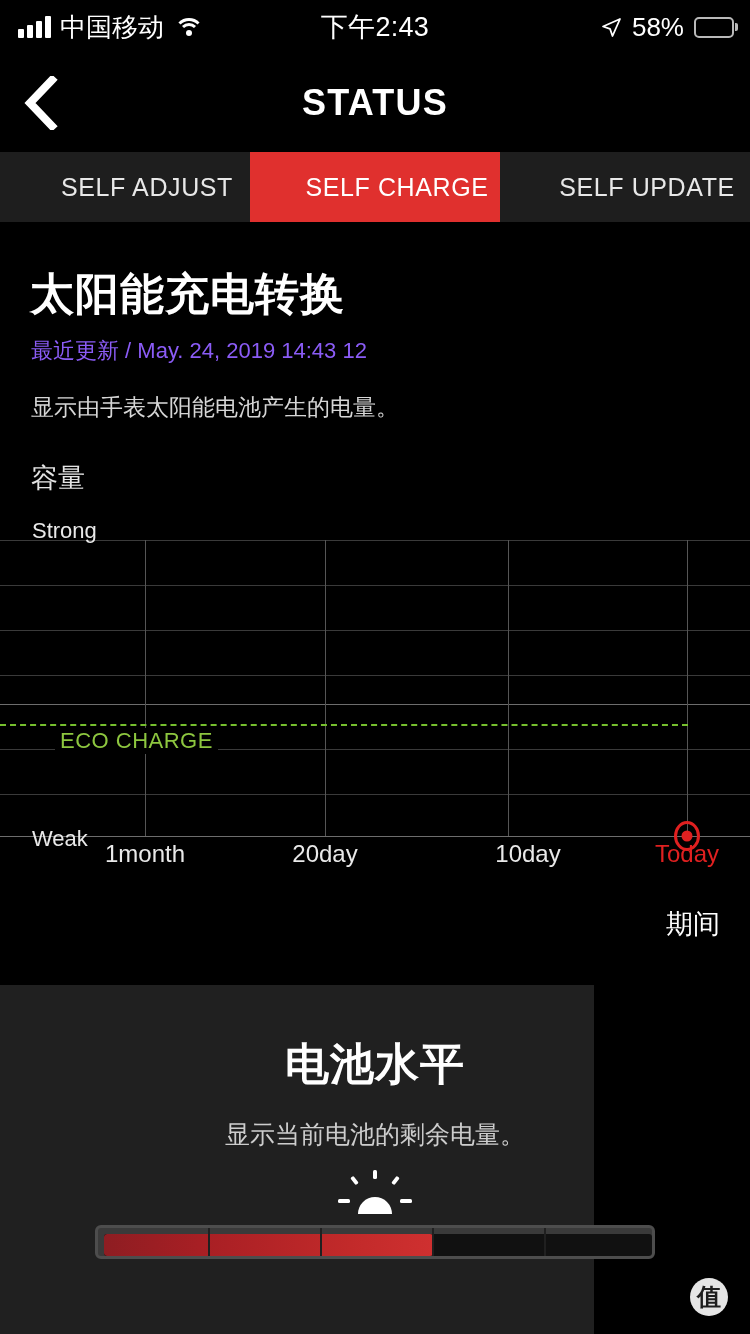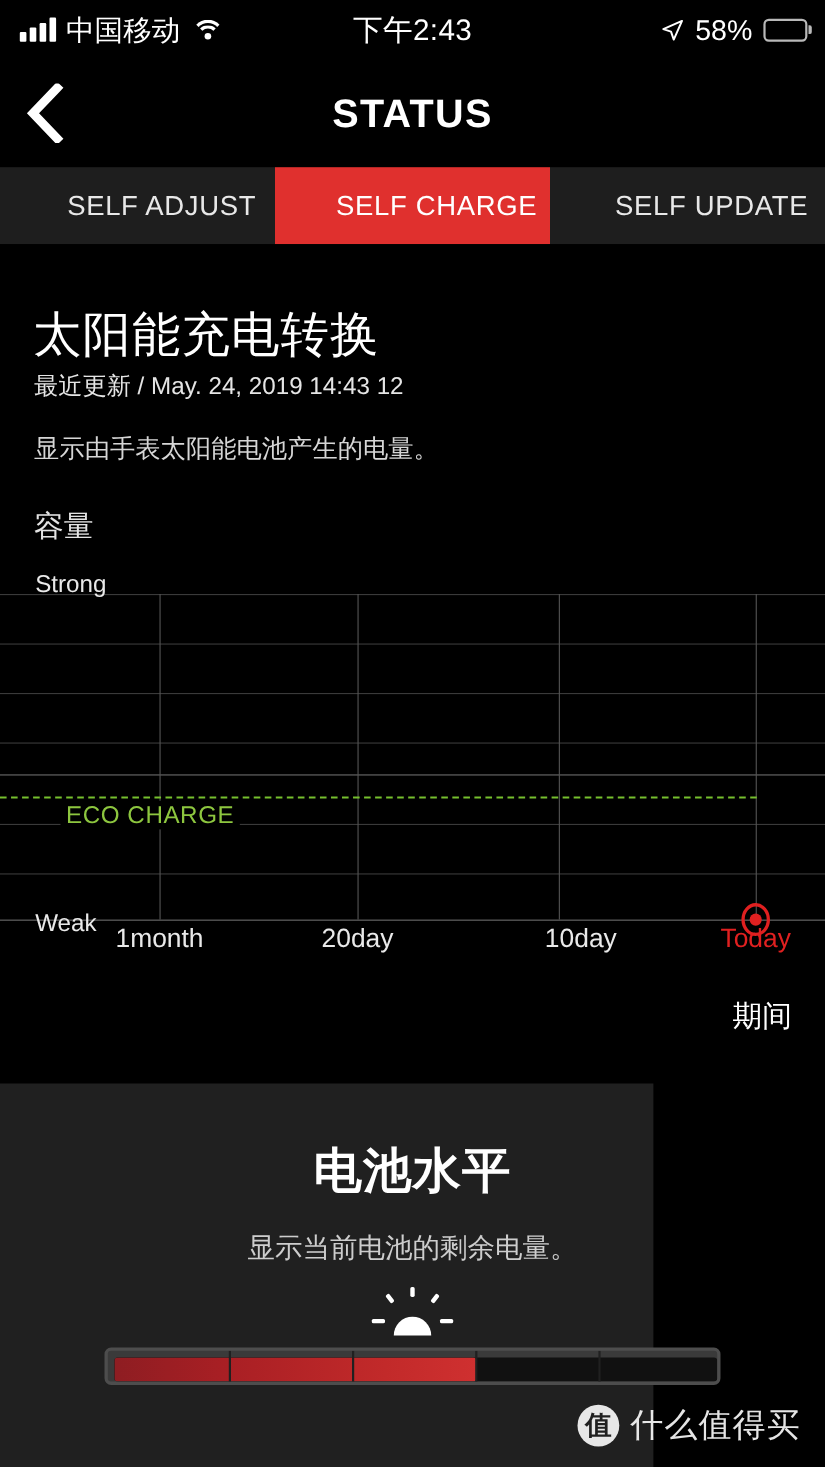--- a/index.html
+++ b/index.html
@@ -181,31 +181,31 @@
 
   
   .charge-section {
     position: absolute;
     left: 0; top: 222px;
     width: 750px; height: 763px;
     background: #000;
   }
   .sec-title {
     position: absolute;
-    left: 30px; top: 53px;
+    left: 30px; top: 43px;
     font-size: 44px;
-    font-weight: normal;
+    font-weight: bold;
     letter-spacing: 1px;
     white-space: nowrap;
   }
   .sec-updated {
     position: absolute;
     left: 31px; top: 114px;
     font-size: 22px;
-    color: #e5e5e5;
+    color: #8b5cf6;
     white-space: nowrap;
   }
   .sec-desc {
     position: absolute;
     left: 31px; top: 170px;
     font-size: 23px;
     color: #d6d6d6;
     white-space: nowrap;
   }
   .chart-axis-title {
@@ -508,14 +508,13 @@
     <div class="batt-fill" style="width: 60%;"></div>
   </div>
   <span class="batt-seg-divider" style="left:110px"></span>
   <span class="batt-seg-divider" style="left:222px"></span>
   <span class="batt-seg-divider" style="left:334px"></span>
   <span class="batt-seg-divider" style="left:446px"></span>
 </div>
 
 <div class="watermark">
   <span class="wm-logo">值</span>
-  <span class="wm-text">什么值得买</span>
 </div>
 
 </body></html>

